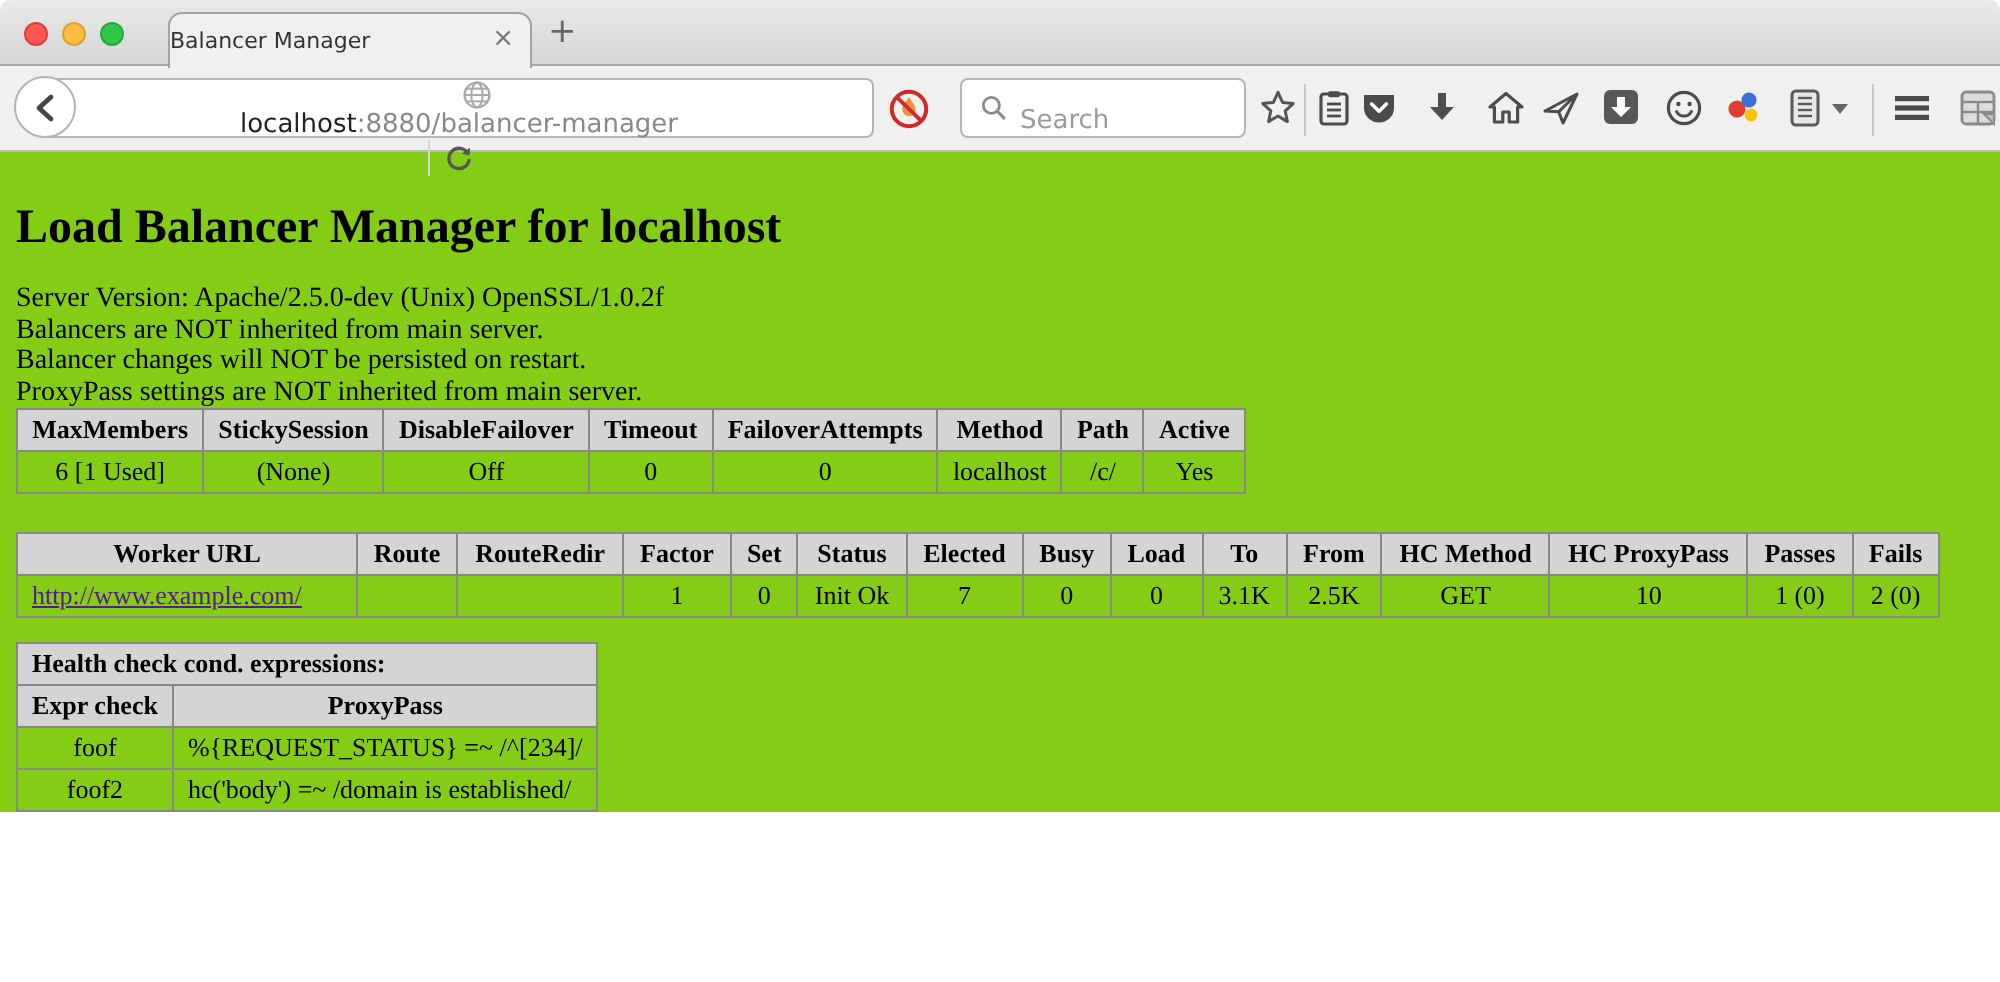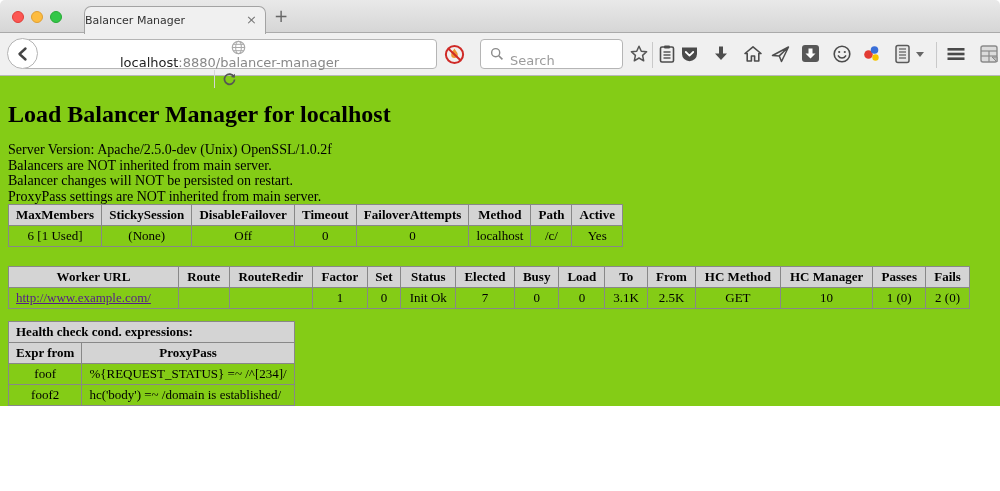--- a/index.html
+++ b/index.html
@@ -269,21 +269,21 @@
       <th>RouteRedir</th>
       <th>Factor</th>
       <th>Set</th>
       <th>Status</th>
       <th>Elected</th>
       <th>Busy</th>
       <th>Load</th>
       <th>To</th>
       <th>From</th>
       <th>HC Method</th>
-      <th>HC Manager</th>
+      <th>HC ProxyPass</th>
       <th>Passes</th>
       <th>Fails</th>
 
     </tr>
     <tr>
       <td class="left"><a class="plink" href="#">http://www.example.com/</a></td>
       <td></td>
       <td></td>
       <td>1</td>
       <td>0</td>
@@ -301,21 +301,21 @@
     </tr>
   </tbody>
     </table>
 
   <table class="tbl-hc">
     <tbody>
         <tr>
       <th colspan="2" class="span">Health check cond. expressions:</th>
     </tr>
     <tr>
-      <th>Expr from</th>
+      <th>Expr check</th>
       <th>ProxyPass</th>
     </tr>
     <tr>
       <td>foof</td>
       <td class="left">%{REQUEST_STATUS} =~ /^[234]/</td>
     </tr>
     <tr>
       <td>foof2</td>
       <td class="left">hc('body') =~ /domain is established/</td>
     </tr>

